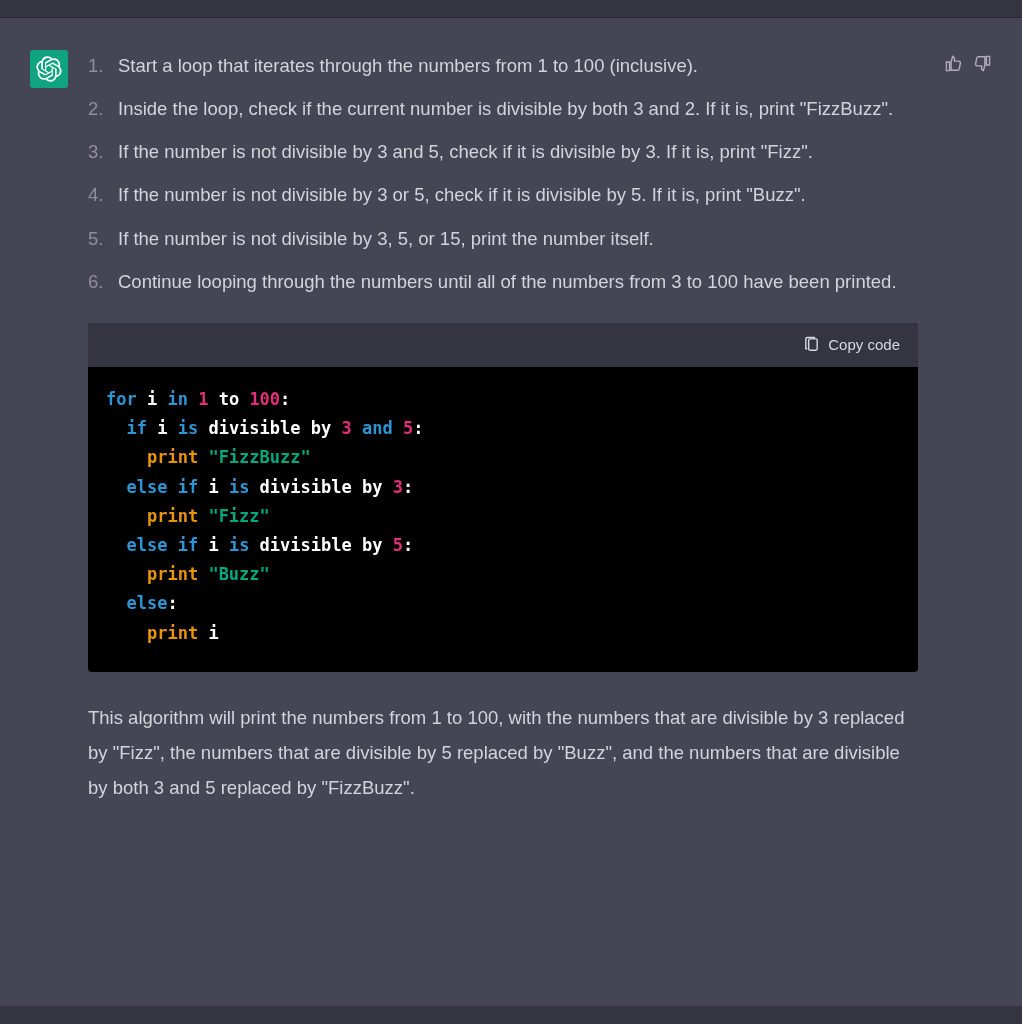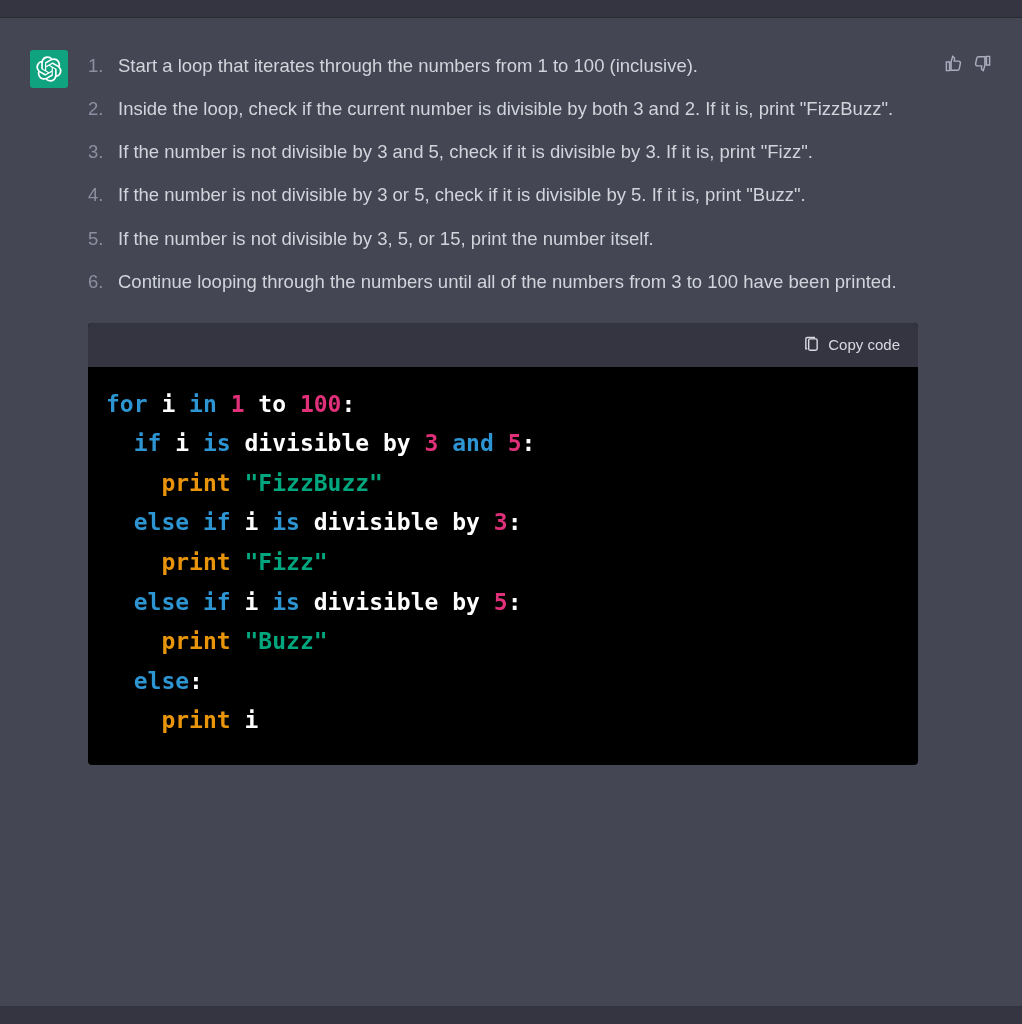--- a/index.html
+++ b/index.html
@@ -83,21 +83,21 @@
     display: flex;
     align-items: center;
     gap: 8px;
     cursor: pointer;
     color: #d9d9e3;
   }
   .copy-btn svg { width: 17px; height: 17px; }
   pre {
     padding: 18px 18px 24px 18px;
     font-family: ui-monospace, SFMono-Regular, "SF Mono", Menlo, Consolas, monospace;
-    font-size: 23px;
+    font-size: 17px;
     line-height: 1.72;
     font-weight: 600;
     white-space: pre;
     color: #ffffff;
   }
   .tok-kw   { color: #2e95d3; }
   .tok-num  { color: #df3079; }
   .tok-and  { color: #2e95d3; }
   .tok-fn   { color: #e9950c; }
   .tok-str  { color: #00a67d; }
@@ -151,20 +151,21 @@
 <span>  </span><span class="tok-kw">if</span><span> i </span><span class="tok-kw">is</span><span> divisible by </span><span class="tok-num">3</span><span> </span><span class="tok-and">and</span><span> </span><span class="tok-num">5</span><span>:</span>
 <span>    </span><span class="tok-fn">print</span><span> </span><span class="tok-str">"FizzBuzz"</span>
 <span>  </span><span class="tok-kw">else</span><span> </span><span class="tok-kw">if</span><span> i </span><span class="tok-kw">is</span><span> divisible by </span><span class="tok-num">3</span><span>:</span>
 <span>    </span><span class="tok-fn">print</span><span> </span><span class="tok-str">"Fizz"</span>
 <span>  </span><span class="tok-kw">else</span><span> </span><span class="tok-kw">if</span><span> i </span><span class="tok-kw">is</span><span> divisible by </span><span class="tok-num">5</span><span>:</span>
 <span>    </span><span class="tok-fn">print</span><span> </span><span class="tok-str">"Buzz"</span>
 <span>  </span><span class="tok-kw">else</span><span>:</span>
 <span>    </span><span class="tok-fn">print</span><span> i</span></pre>
     </div>
 
+    <p class="outro">This algorithm will print the numbers from 1 to 100, with the numbers that are divisible by 3 replaced by "Fizz", the numbers that are divisible by 5 replaced by "Buzz", and the numbers that are divisible by both 3 and 5 replaced by "FizzBuzz".</p>
   </div>
 
   <div class="actions">
     <svg viewBox="0 0 24 24" fill="none" stroke="currentColor" stroke-width="1.8">
       <path d="M7 10v11H3V10h4Zm4-7 1 .5c1 .5 1.5 1.5 1.3 2.8L13 9h5.5c1.4 0 2.5 1.3 2.2 2.7l-1.5 7c-.2 1-1.1 1.8-2.2 1.8H9V10l2-7Z"></path>
     </svg>
     <svg viewBox="0 0 24 24" fill="none" stroke="currentColor" stroke-width="1.8">
       <path d="M17 14V3h4v11h-4Zm-4 7-1-.5c-1-.5-1.5-1.5-1.3-2.8L11 15H5.5c-1.4 0-2.5-1.3-2.2-2.7l1.5-7C5 4.3 5.9 3.5 7 3.5h8V14l-2 7Z"></path>
     </svg>
   </div>

